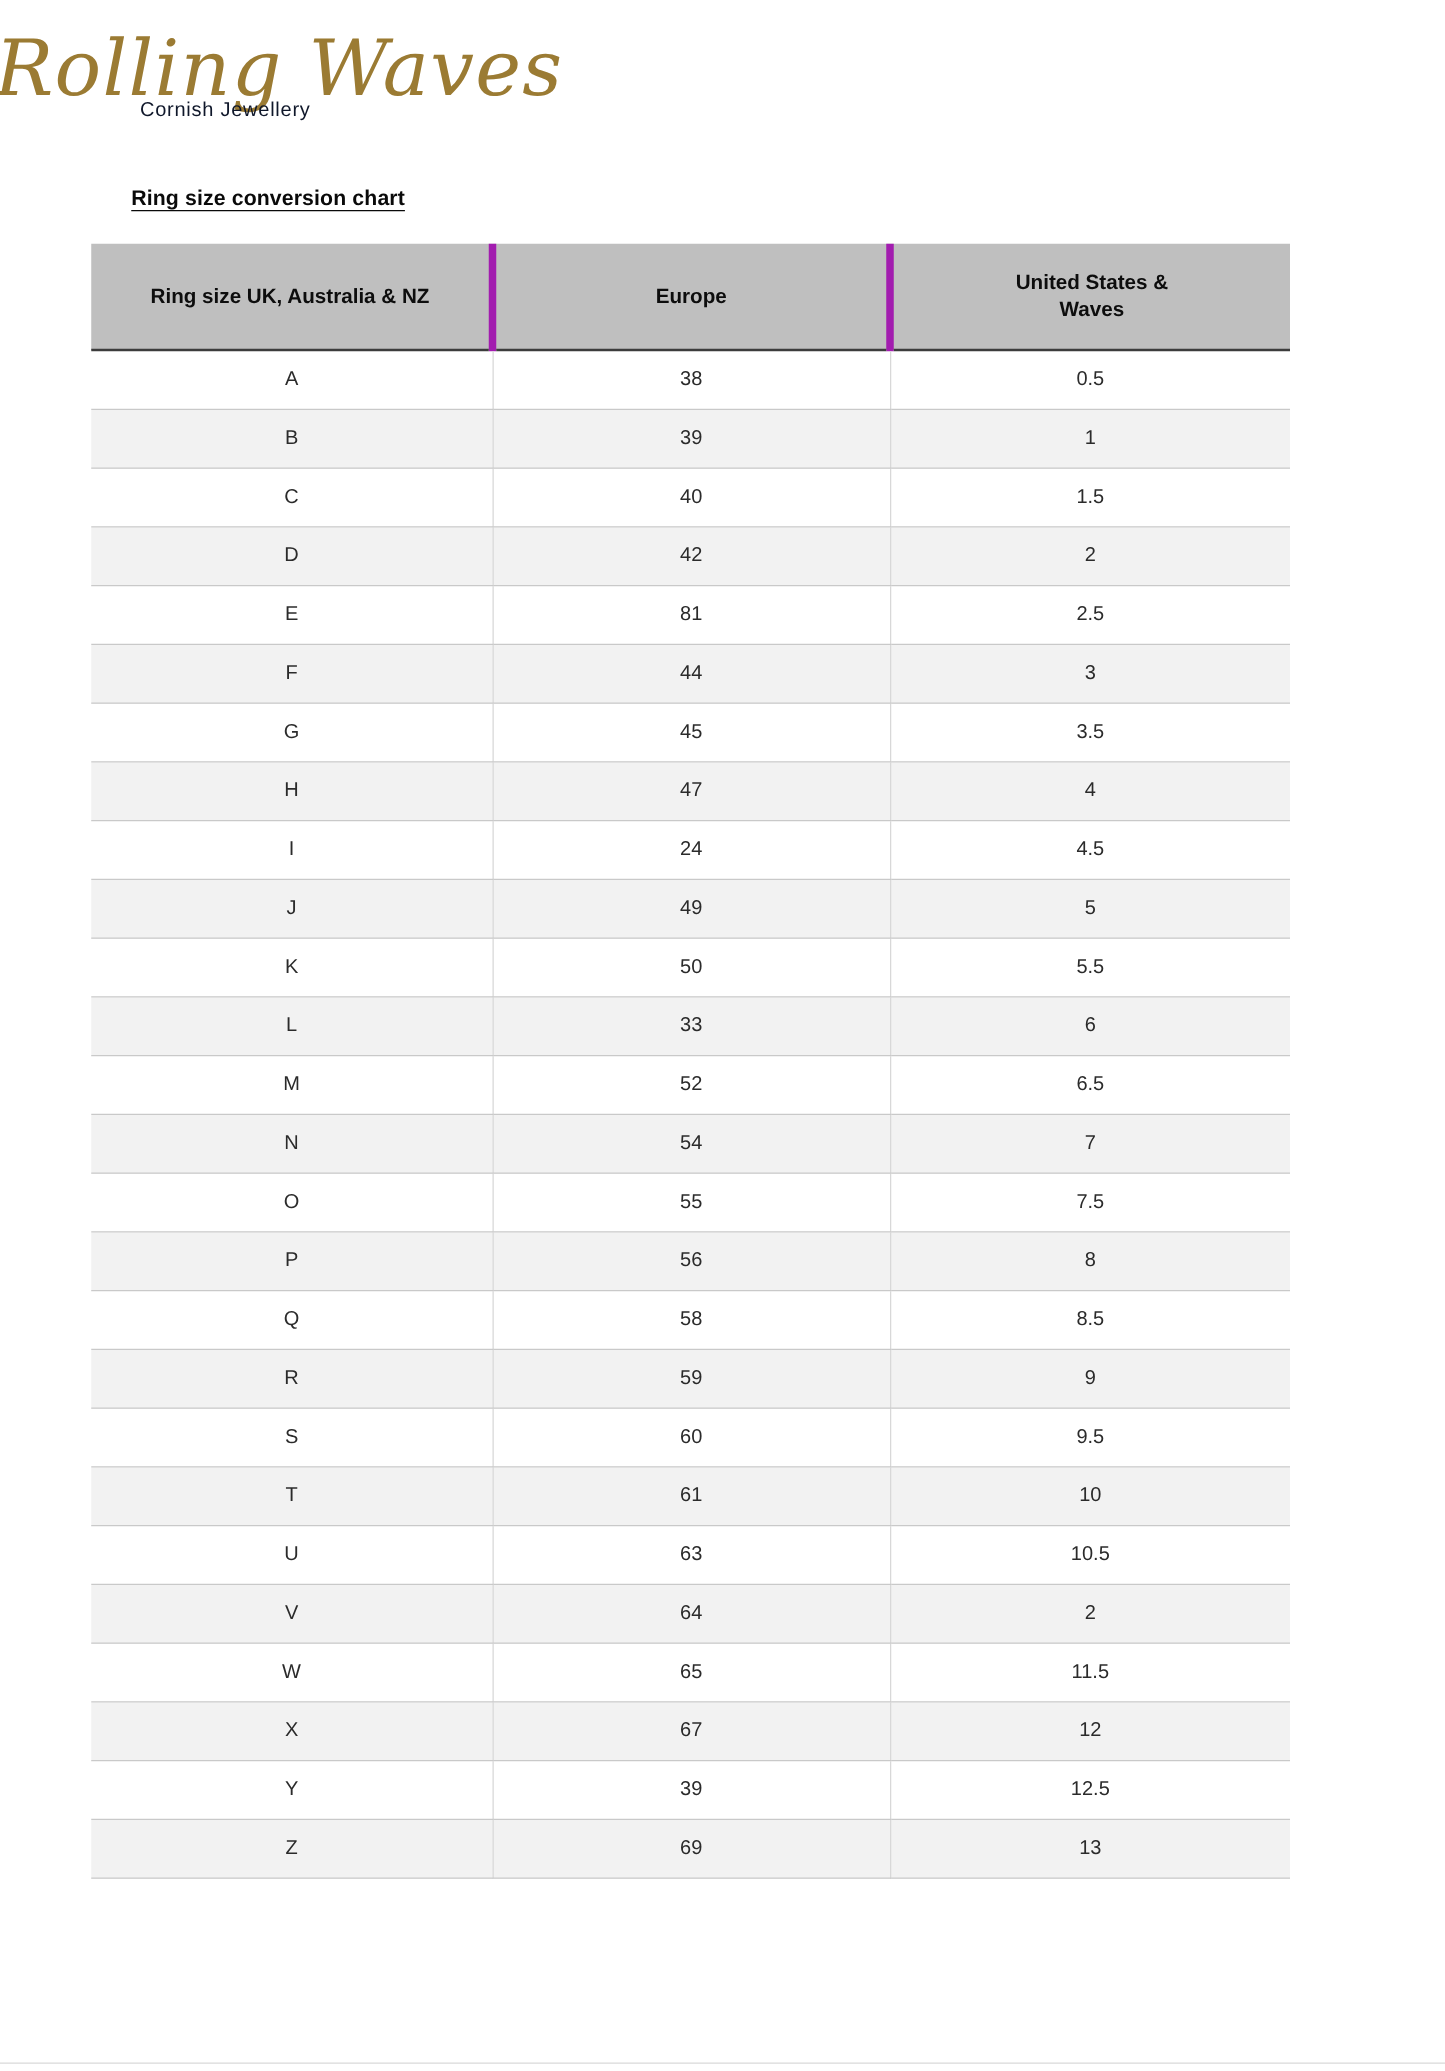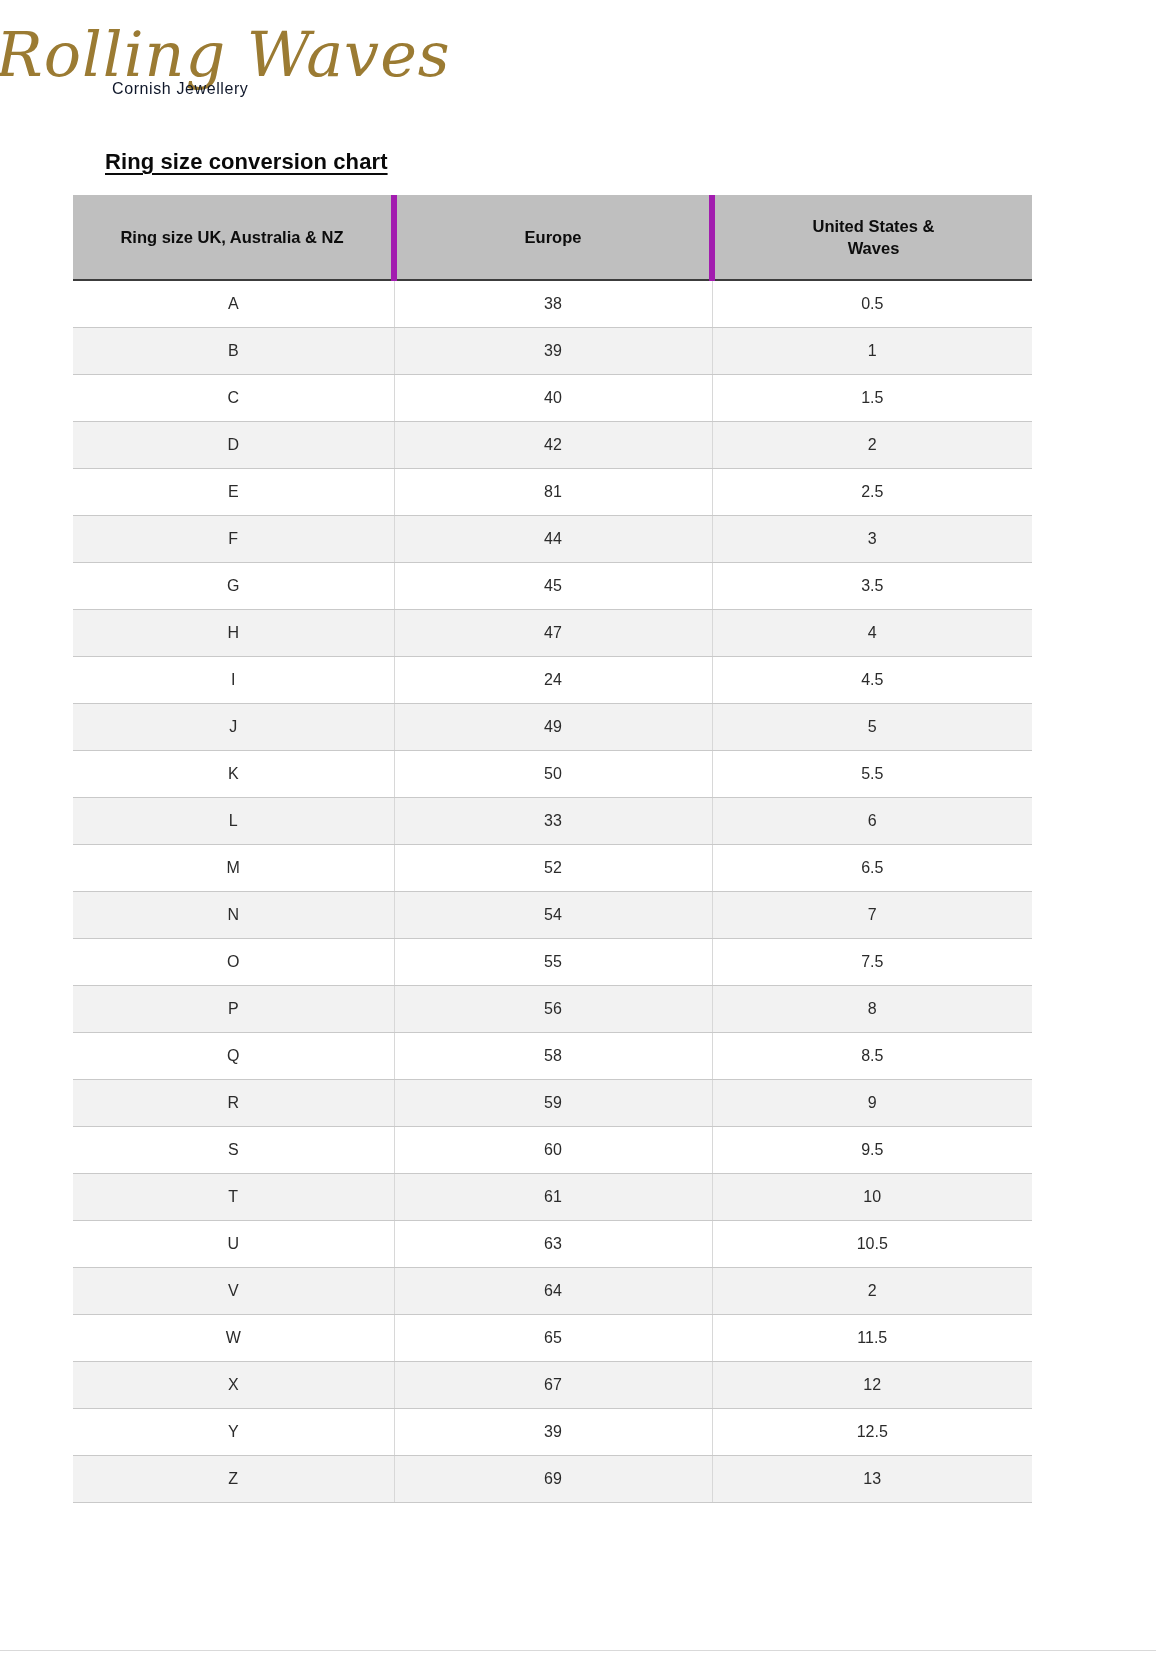--- a/index.html
+++ b/index.html
@@ -52,21 +52,21 @@
     color: #0f172a;
     margin-top: -6px;
     margin-left: 112px;
   }
 
   
   .chart-title {
     position: absolute;
     left: 105px;
     top: 149px;
-    font-size: 22px;
+    font-size: 17px;
     font-weight: bold;
     color: #0a0a0a;
     text-decoration: underline;
     text-underline-offset: 4px;
     letter-spacing: 0.1px;
     white-space: nowrap;
   }
 
   
   .table-wrap {

